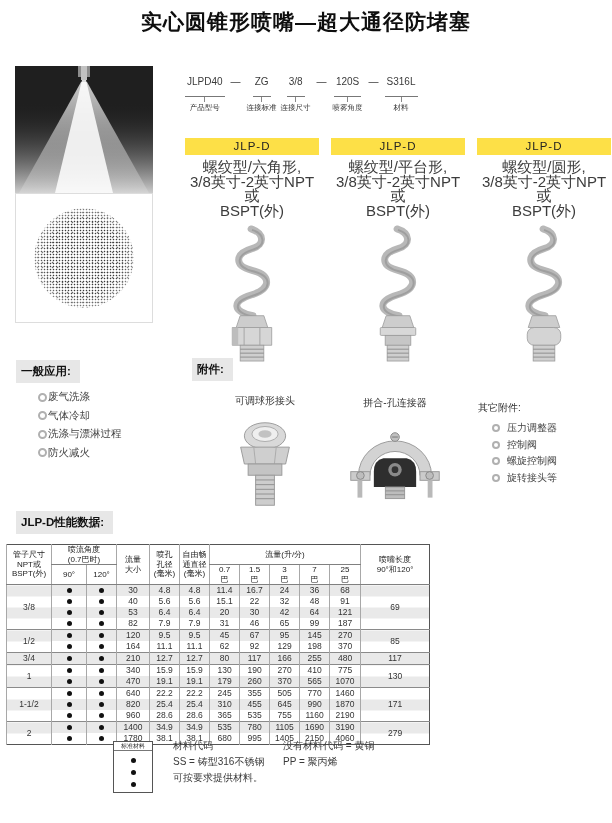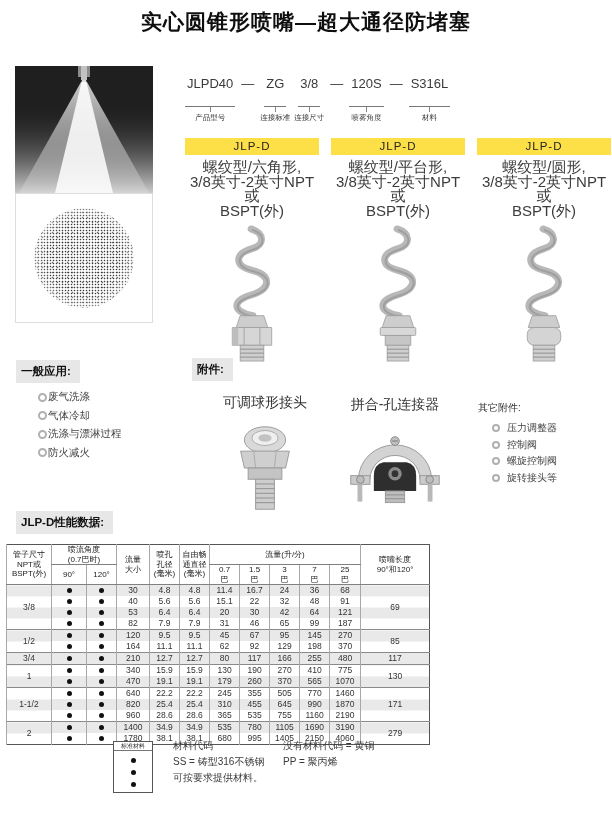--- a/index.html
+++ b/index.html
@@ -14,41 +14,41 @@
                border:1px solid #ddd;background:#fff;}
   .stipple{position:absolute;left:18px;top:14px;width:100px;height:100px;border-radius:50%;
            background-image:radial-gradient(circle,#3a3a3a 0.6px,transparent 1.1px),
                             radial-gradient(circle,#6b6b6b 0.6px,transparent 1.1px);
            background-size:3px 3px,5px 5px;background-position:0 0,1px 2px;
            -webkit-mask-image:radial-gradient(circle,#000 52%,rgba(0,0,0,.55) 74%,transparent 97%);
            mask-image:radial-gradient(circle,#000 52%,rgba(0,0,0,.55) 74%,transparent 97%);}
   
   .pcode{position:absolute;left:185px;top:76px;display:flex;gap:4px;align-items:flex-start;}
   .pc-tok{display:flex;flex-direction:column;align-items:center;}
-  .pc-code{font-size:13px;color:#3a3a3a;padding:0 2px 15px;white-space:nowrap;}
+  .pc-code{font-size:10px;color:#3a3a3a;padding:0 2px 9px;white-space:nowrap;}
   .pc-tok.u .pc-code{border-bottom:1px solid #777;}
   .pc-tick{width:1px;height:5px;background:#888;}
   .pc-lbl{font-size:7.5px;color:#333;white-space:nowrap;margin-top:1px;text-align:center;}
   
   .prod-col{position:absolute;top:138px;width:134px;text-align:center;}
   .prod-bar{height:17px;line-height:17px;background:#fde047;font-size:11.5px;
             letter-spacing:1px;color:#222;}
   .prod-desc{margin-top:5px;font-size:15px;line-height:14.5px;color:#3c3c3c;}
   .nozzle{display:block;margin:5px auto 0;}
   
   .sec-bar{position:absolute;background:#e7e7e7;font-weight:bold;font-size:11.5px;
            color:#111;padding:4px 9px 4px 5px;white-space:nowrap;}
   
   .app-list{position:absolute;left:38px;top:388px;}
   .app-item{display:flex;align-items:center;gap:1px;height:18.5px;
             font-size:10.5px;color:#444;}
   .ring{display:inline-block;width:5px;height:5px;border:2px solid #b0b0b0;border-radius:50%;flex:none;}
   
   .fig{position:absolute;text-align:center;}
-  .fig-cap{font-size:14px;color:#333;white-space:nowrap;}
+  .fig-cap{font-size:10px;color:#333;white-space:nowrap;}
   .acc-other{position:absolute;left:478px;top:401px;}
   .acc-other-title{font-size:10px;color:#333;margin-bottom:5px;}
   .acc-item{display:flex;align-items:center;gap:7px;height:16.5px;font-size:10px;color:#444;margin-left:14px;}
   .acc-item .ring{width:4px;height:4px;border-width:2px;}
   
   #perf-table{position:absolute;left:6px;top:544px;border-collapse:collapse;
               table-layout:fixed;width:423px;border:1px solid #555;}
   #perf-table th,#perf-table td{border-left:1px solid #a8a8a8;text-align:center;
               padding:0;font-weight:normal;overflow:hidden;}
   #perf-table thead tr{height:20px;}

